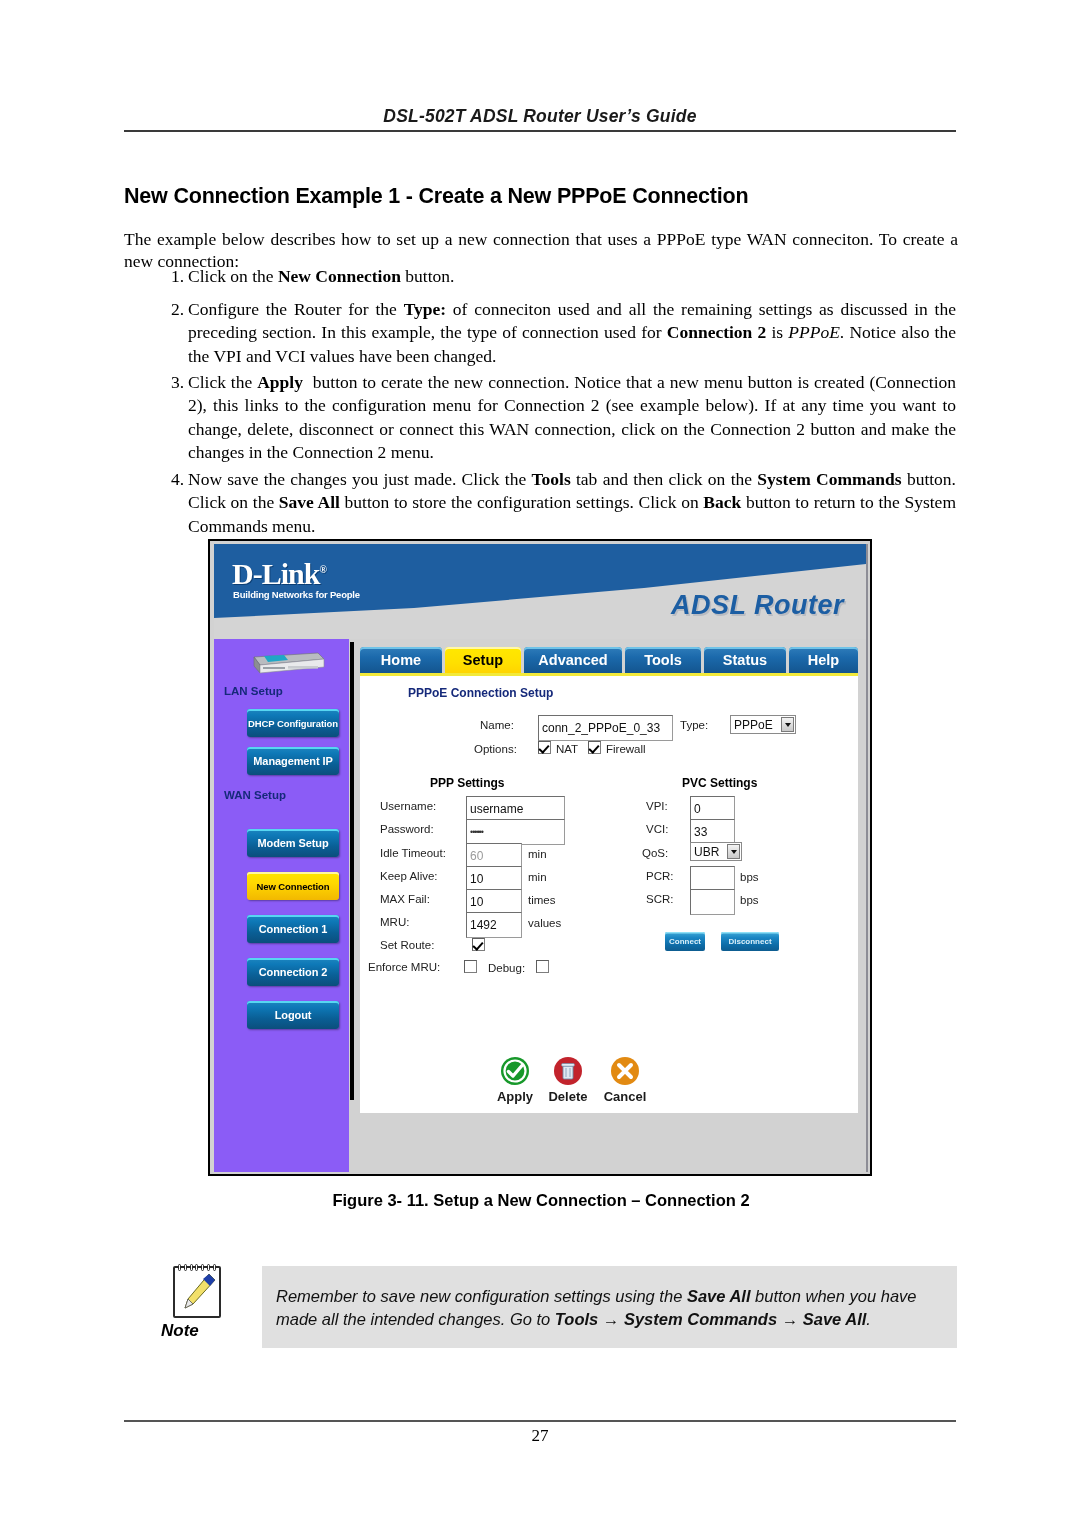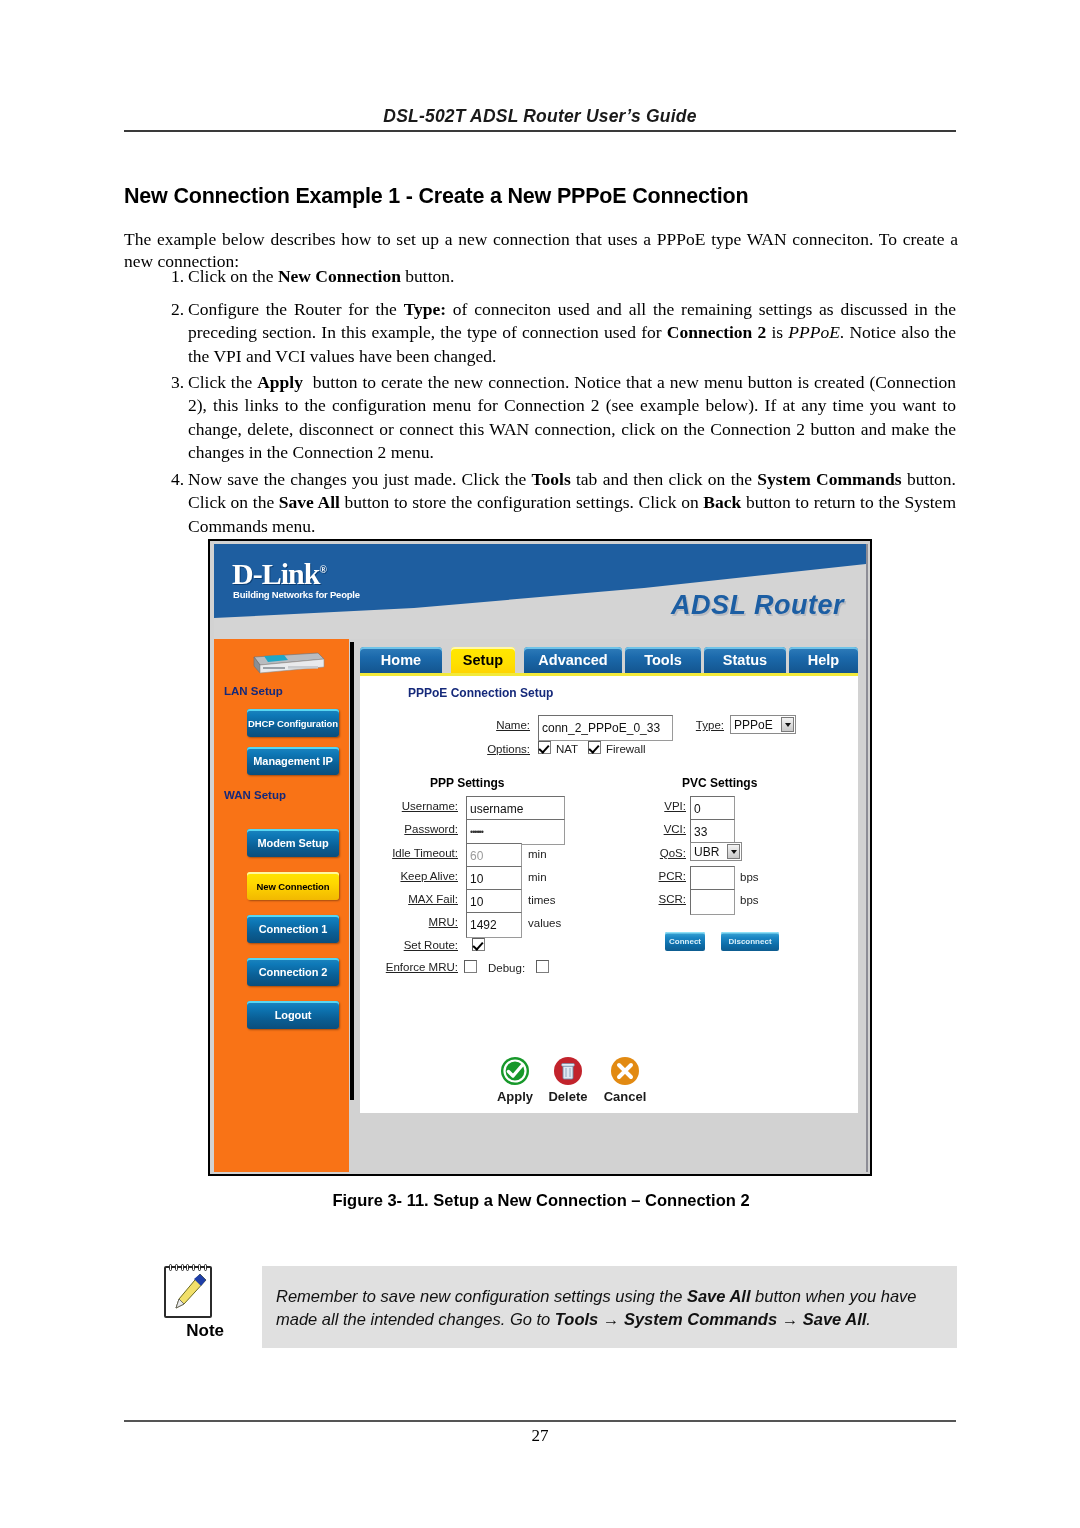--- a/index.html
+++ b/index.html
@@ -171,21 +171,21 @@
     letter-spacing: .5px;
     text-shadow: 1.5px 1.5px 0 #b9bcc2;
   }
 
   
   .sidebar {
     position: absolute;
     left: 0; top: 95px;
     width: 135px;
     height: 533px;
-    background: #f97316;
+    background: #8b5cf6;
   }
   .sidebar-sep {
     position: absolute;
     left: 136px; top: 98px;
     width: 4px;
     height: 458px;
     background: #000;
   }
   .router-img {
     position: absolute;
@@ -286,21 +286,21 @@
   }
 
   
   .frm {
     position: absolute;
     font-family: "Liberation Sans", sans-serif;
     font-size: 11.5px;
     color: #222;
     white-space: nowrap;
   }
-  .lbl { text-align: right; text-decoration: underline; }
+  .lbl { text-align: left; }
   .inp {
     position: absolute;
     background: #ffffff;
     border: 1px solid #9a9a9a;
     border-top-color: #6e6e6e;
     border-left-color: #6e6e6e;
     font-family: "Liberation Sans", sans-serif;
     font-size: 12px;
     color: #111;
     box-sizing: border-box;
@@ -422,24 +422,25 @@
     text-align: center;
     font-family: "Liberation Sans", sans-serif;
     font-weight: bold;
     font-size: 16.5px;
     color: #000;
   }
 
   
   .note-icon-wrap {
     position: absolute;
-    left: 152px;
+    left: 161px;
     top: 1266px;
     width: 72px;
-    text-align: right;
+    text-align: left;
+    font-style: italic;
   }
   .note-pad {
     width: 44px; height: 48px;
     border: 2px solid #2b2b2b;
     border-radius: 2px;
     margin: 0 auto;
     background: #fff;
     position: relative;
   }
   .note-rings {
@@ -561,21 +562,21 @@
         <div class="sb-btn active small" style="top:233px">New Connection</div>
         <div class="sb-btn" style="top:276px">Connection 1</div>
         <div class="sb-btn" style="top:319px">Connection 2</div>
         <div class="sb-btn" style="top:362px">Logout</div>
       </div>
       <div class="sidebar-sep"></div>
 
       <div class="content">
         <div class="tabbar">
           <div class="tab" style="left:0px;   width:82px">Home</div>
-          <div class="tab active" style="left:91px;  width:64px">Setup</div>
+          <div class="tab active" style="left:85px;  width:76px">Setup</div>
           <div class="tab" style="left:164px; width:98px">Advanced</div>
           <div class="tab" style="left:265px; width:76px">Tools</div>
           <div class="tab" style="left:344px; width:82px">Status</div>
           <div class="tab" style="left:429px; width:69px">Help</div>
         </div>
         <div class="tab-underline"></div>
 
         <div class="panel">
           <div class="panel-title">PPPoE Connection Setup</div>
 

